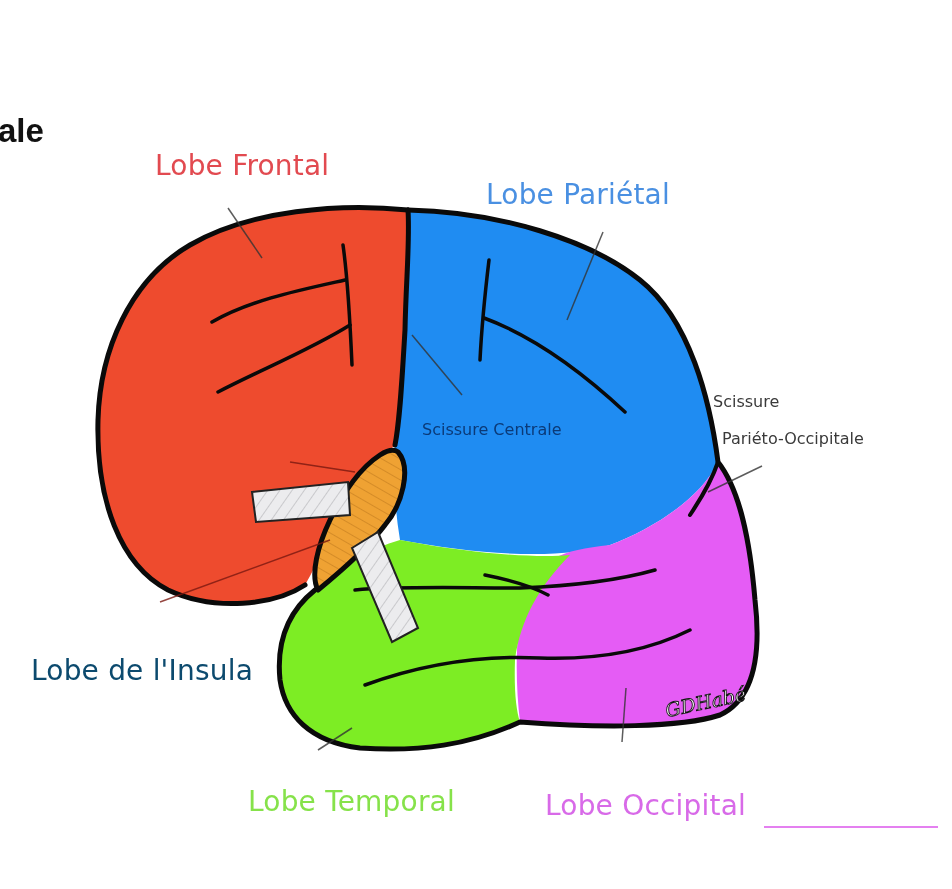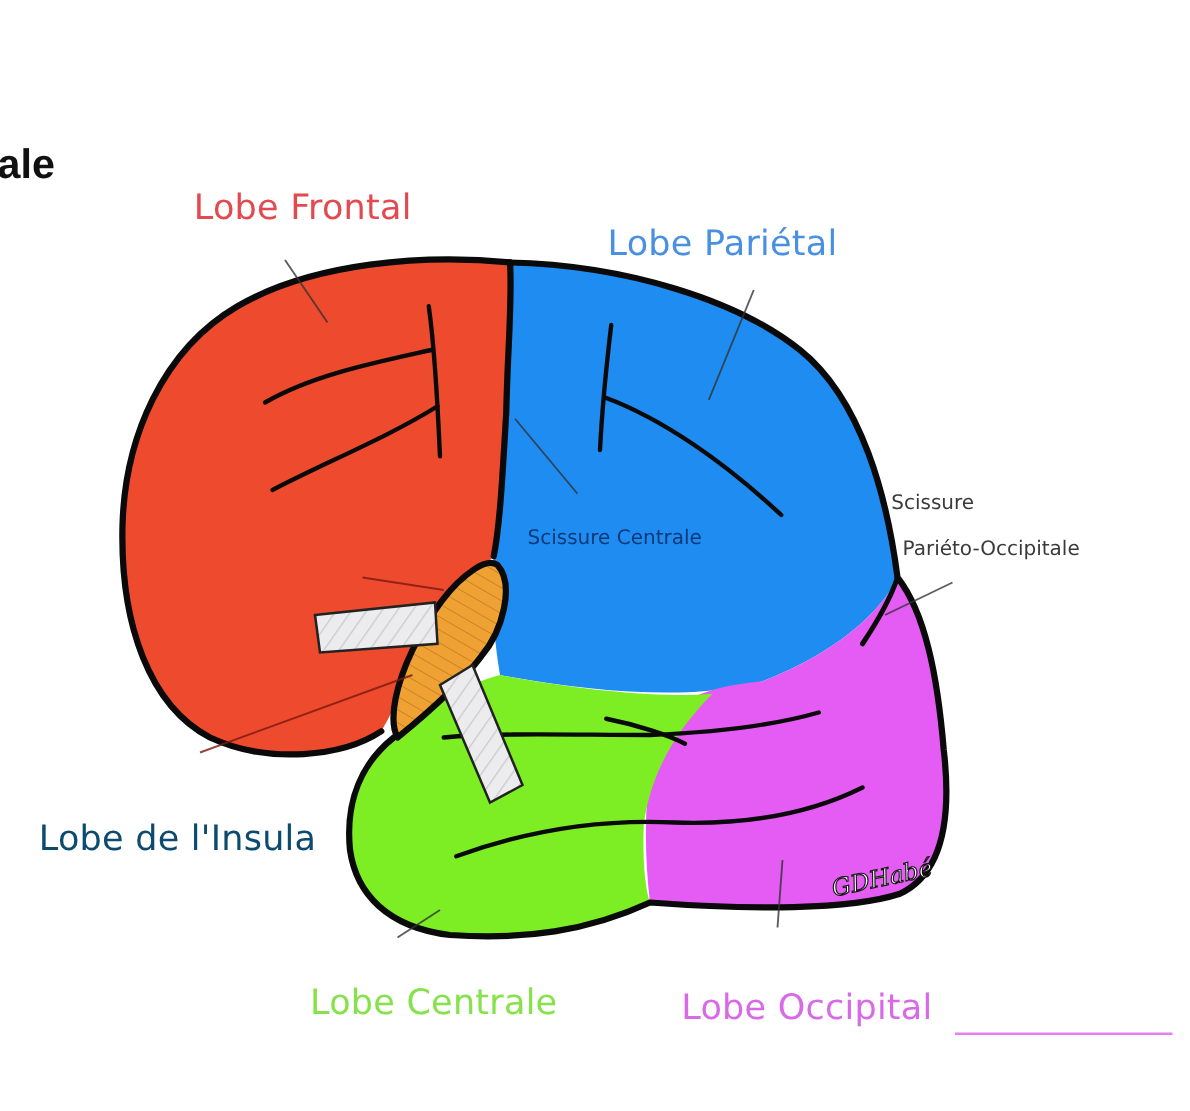--- a/index.html
+++ b/index.html
@@ -77,15 +77,15 @@
     <text x="664" y="712" font-family="DejaVu Serif, serif" font-style="italic" font-size="19" fill="#ffffff" stroke="#111" stroke-width="0.9" transform="rotate(-12 690 700)">GDHabé</text>
   </svg>
 
   <div class="lbl lobe-label" style="left: 155px; top: 149px; color: rgb(226, 74, 80);">Lobe Frontal</div>
   <div class="lbl lobe-label" style="left: 486px; top: 178px; color: rgb(74, 144, 226);">Lobe Pariétal</div>
   <div class="lbl fissure-label" style="left: 422px; top: 420px; color: rgb(11, 58, 120);">Scissure Centrale</div>
   <div class="lbl fissure-label" style="left: 713px; top: 392px; color: rgb(58, 58, 58);">Scissure</div>
   <div class="lbl fissure-label" style="left: 722px; top: 429px; color: rgb(58, 58, 58);">Pariéto-Occipitale</div>
   <div class="lbl lobe-label" style="left: 31px; top: 619px; color: #0c4a6e; margin-top: 35px;">Lobe de l'Insula</div>
   <div class="lbl lobe-label" style="left: 545px; top: 789px; color: rgb(216, 106, 232);">Lobe Occipital</div>
-  <div class="lbl lobe-label" style="left: 248px; top: 785px; color: rgb(134, 226, 74);">Lobe Centrale</div>
+  <div class="lbl lobe-label" style="left: 248px; top: 785px; color: rgb(134, 226, 74);">Lobe Temporal</div>
 
 </div>
 
 </body></html>

